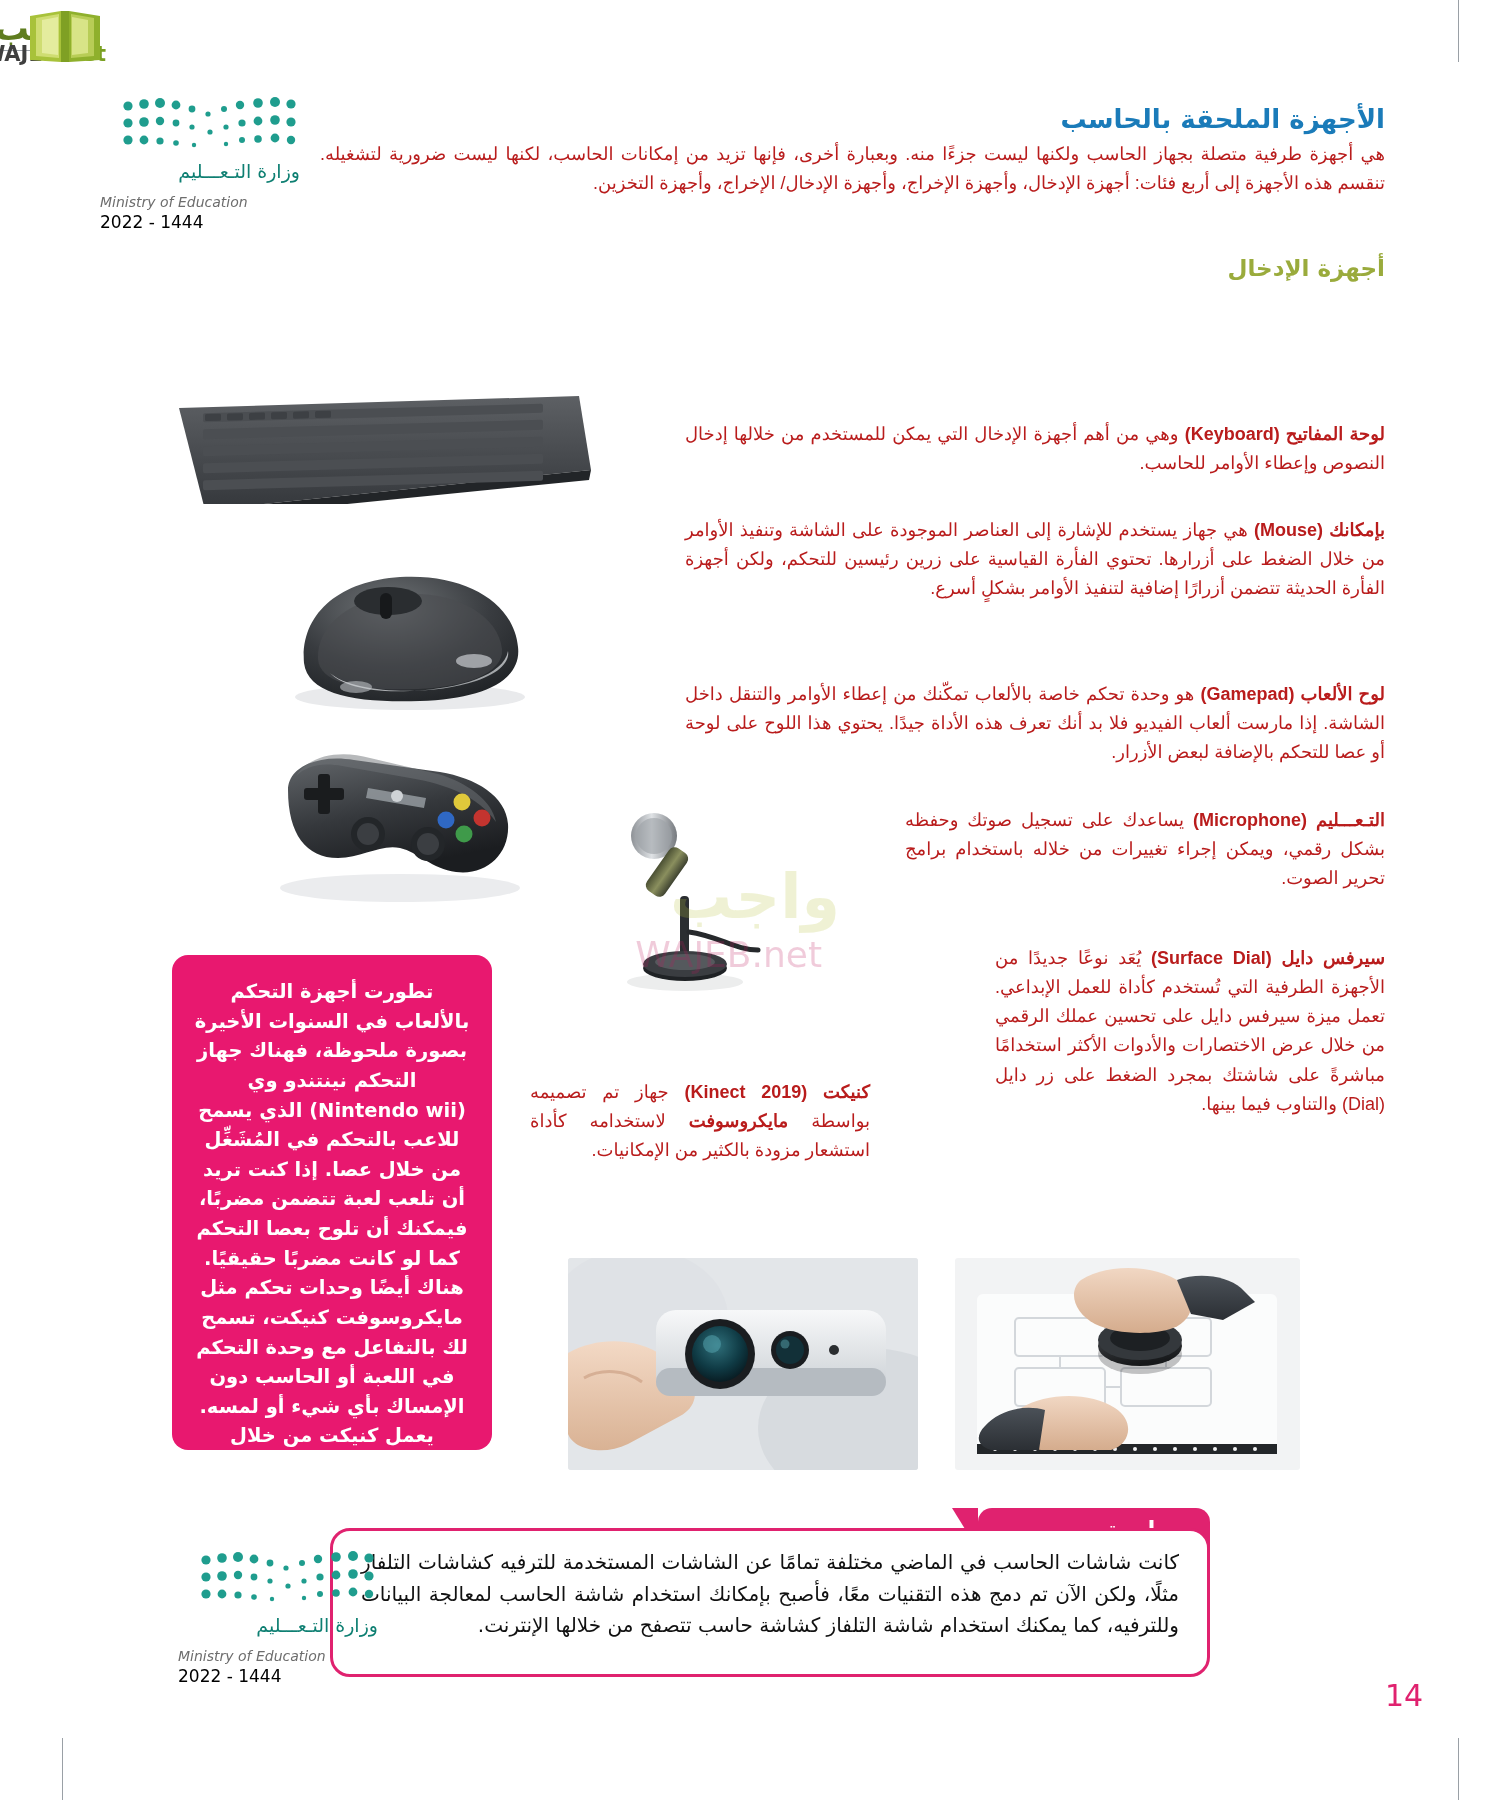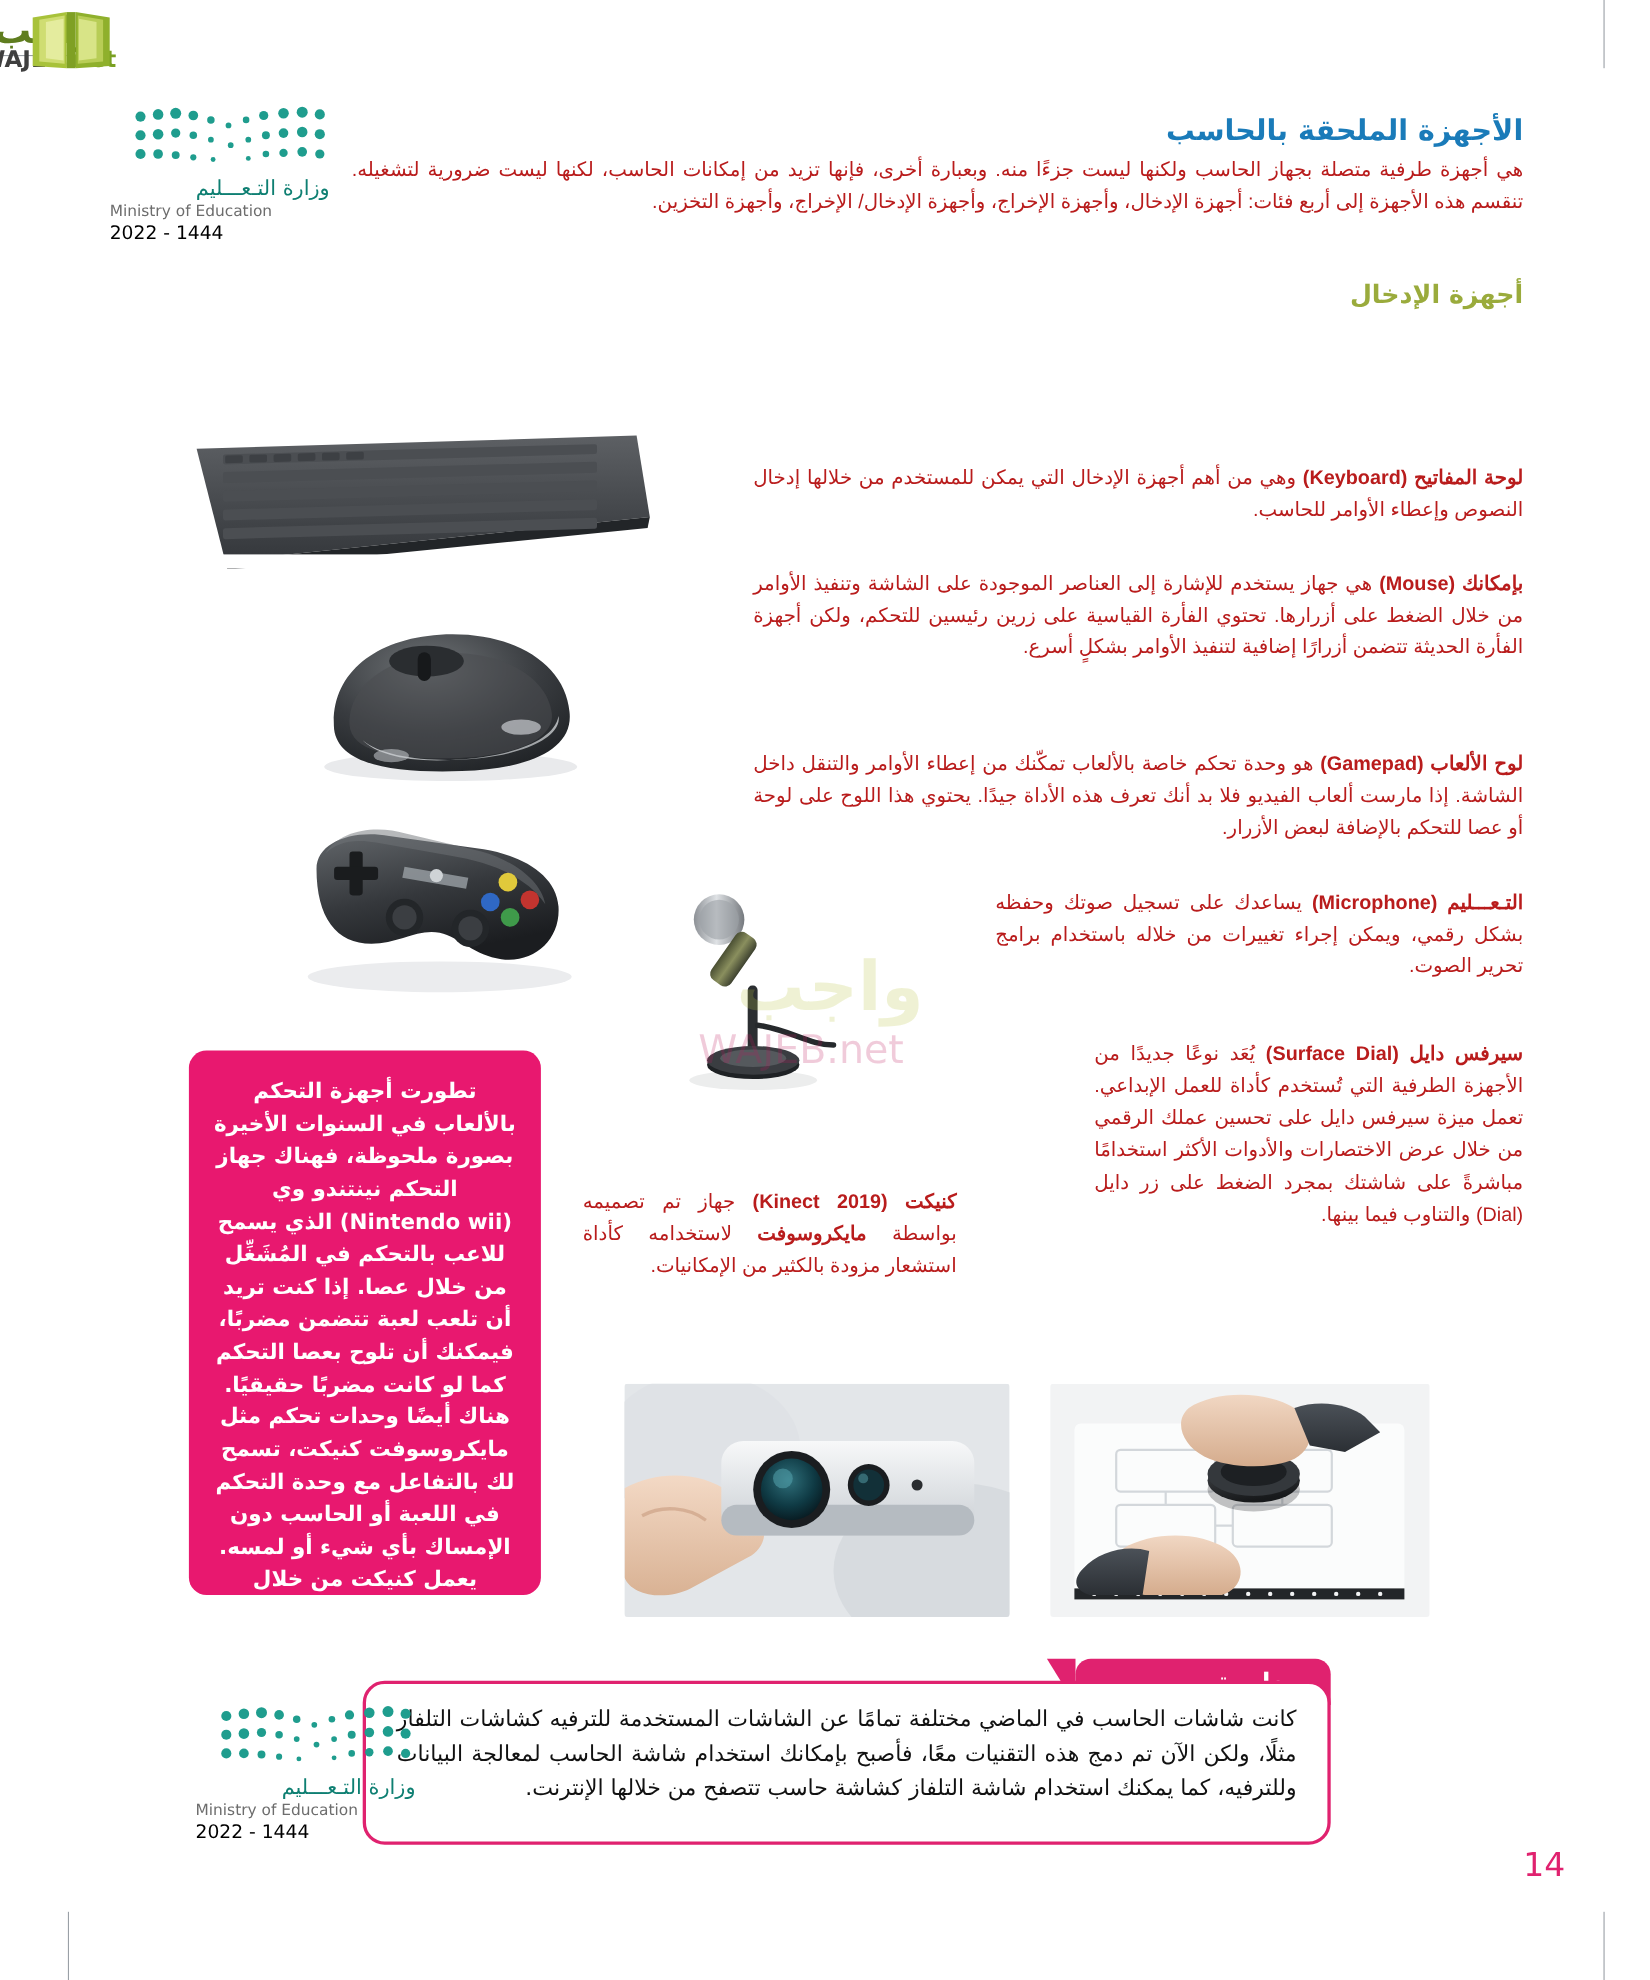--- a/index.html
+++ b/index.html
@@ -30,21 +30,21 @@
   .wajeb .en .dot{color:#7aa022;}
   .wajeb .book{position:absolute;left:22px;top:4px;width:74px;height:56px;}
 
   
   .moe{position:absolute;width:200px;}
   .moe .dots{position:relative;width:180px;height:58px;}
   .moe .ar{
     font-size:19px;color:#0e7f72;letter-spacing:1px;direction:rtl;
     white-space:nowrap;margin-top:2px;font-weight:500;
   }
-  .moe .en{font-size:14px;color:#6d6d6d;direction:ltr;white-space:nowrap;margin-top:2px;}
+  .moe .en{font-size:14px;color:#6d6d6d;direction:ltr;white-space:nowrap;margin-top:12px;font-style:italic;}
   .moe .yr{font-size:17px;color:#000000;direction:ltr;white-space:nowrap;margin-top:2px;}
   .moe-top{left:100px;top:96px;}
   .moe-bot{left:178px;top:1550px;}
 
   
   .h-main{
     position:absolute;right:115px;top:104px;
     font-size:26px;font-weight:bold;color:#1a7bb9;direction:rtl;white-space:nowrap;
   }
   .h-sub{

